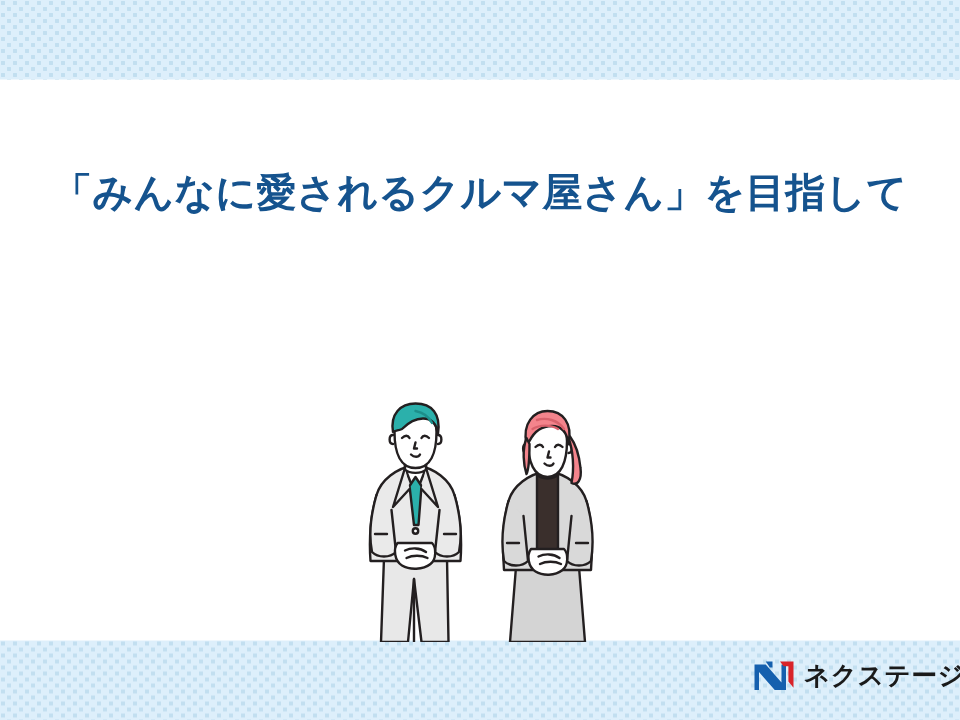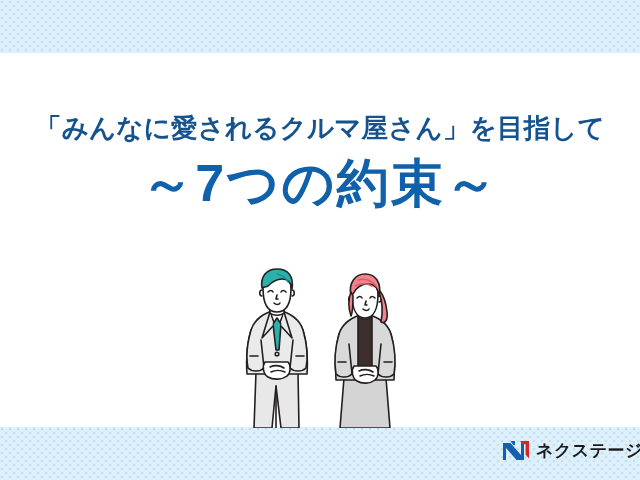--- a/index.html
+++ b/index.html
@@ -92,21 +92,20 @@
 <body>
 
 <div id="stage">
 
   <div class="dot-band" id="band-top"></div>
 
   <div class="dot-band" id="band-bottom"></div>
 
   <div id="headline-block">
     <span id="headline-line1">「みんなに愛されるクルマ屋さん」を目指して</span>
-    <span id="headline-line2">～7つの約束～</span>
   </div>
 
   <div id="illustration">
     <svg width="180" height="160" viewBox="0 0 180 160" xmlns="http://www.w3.org/2000/svg">
       <g stroke="#231f20" stroke-width="1.6" stroke-linecap="round" stroke-linejoin="round" fill="none">
 
         <g>
 
           <path d="M24 104 L22 160 L40 160 L44 118 L49 160 L67 160 L66 104 Z" fill="#e8e8e8"></path>
           <path d="M44 118 L44 160"></path>

